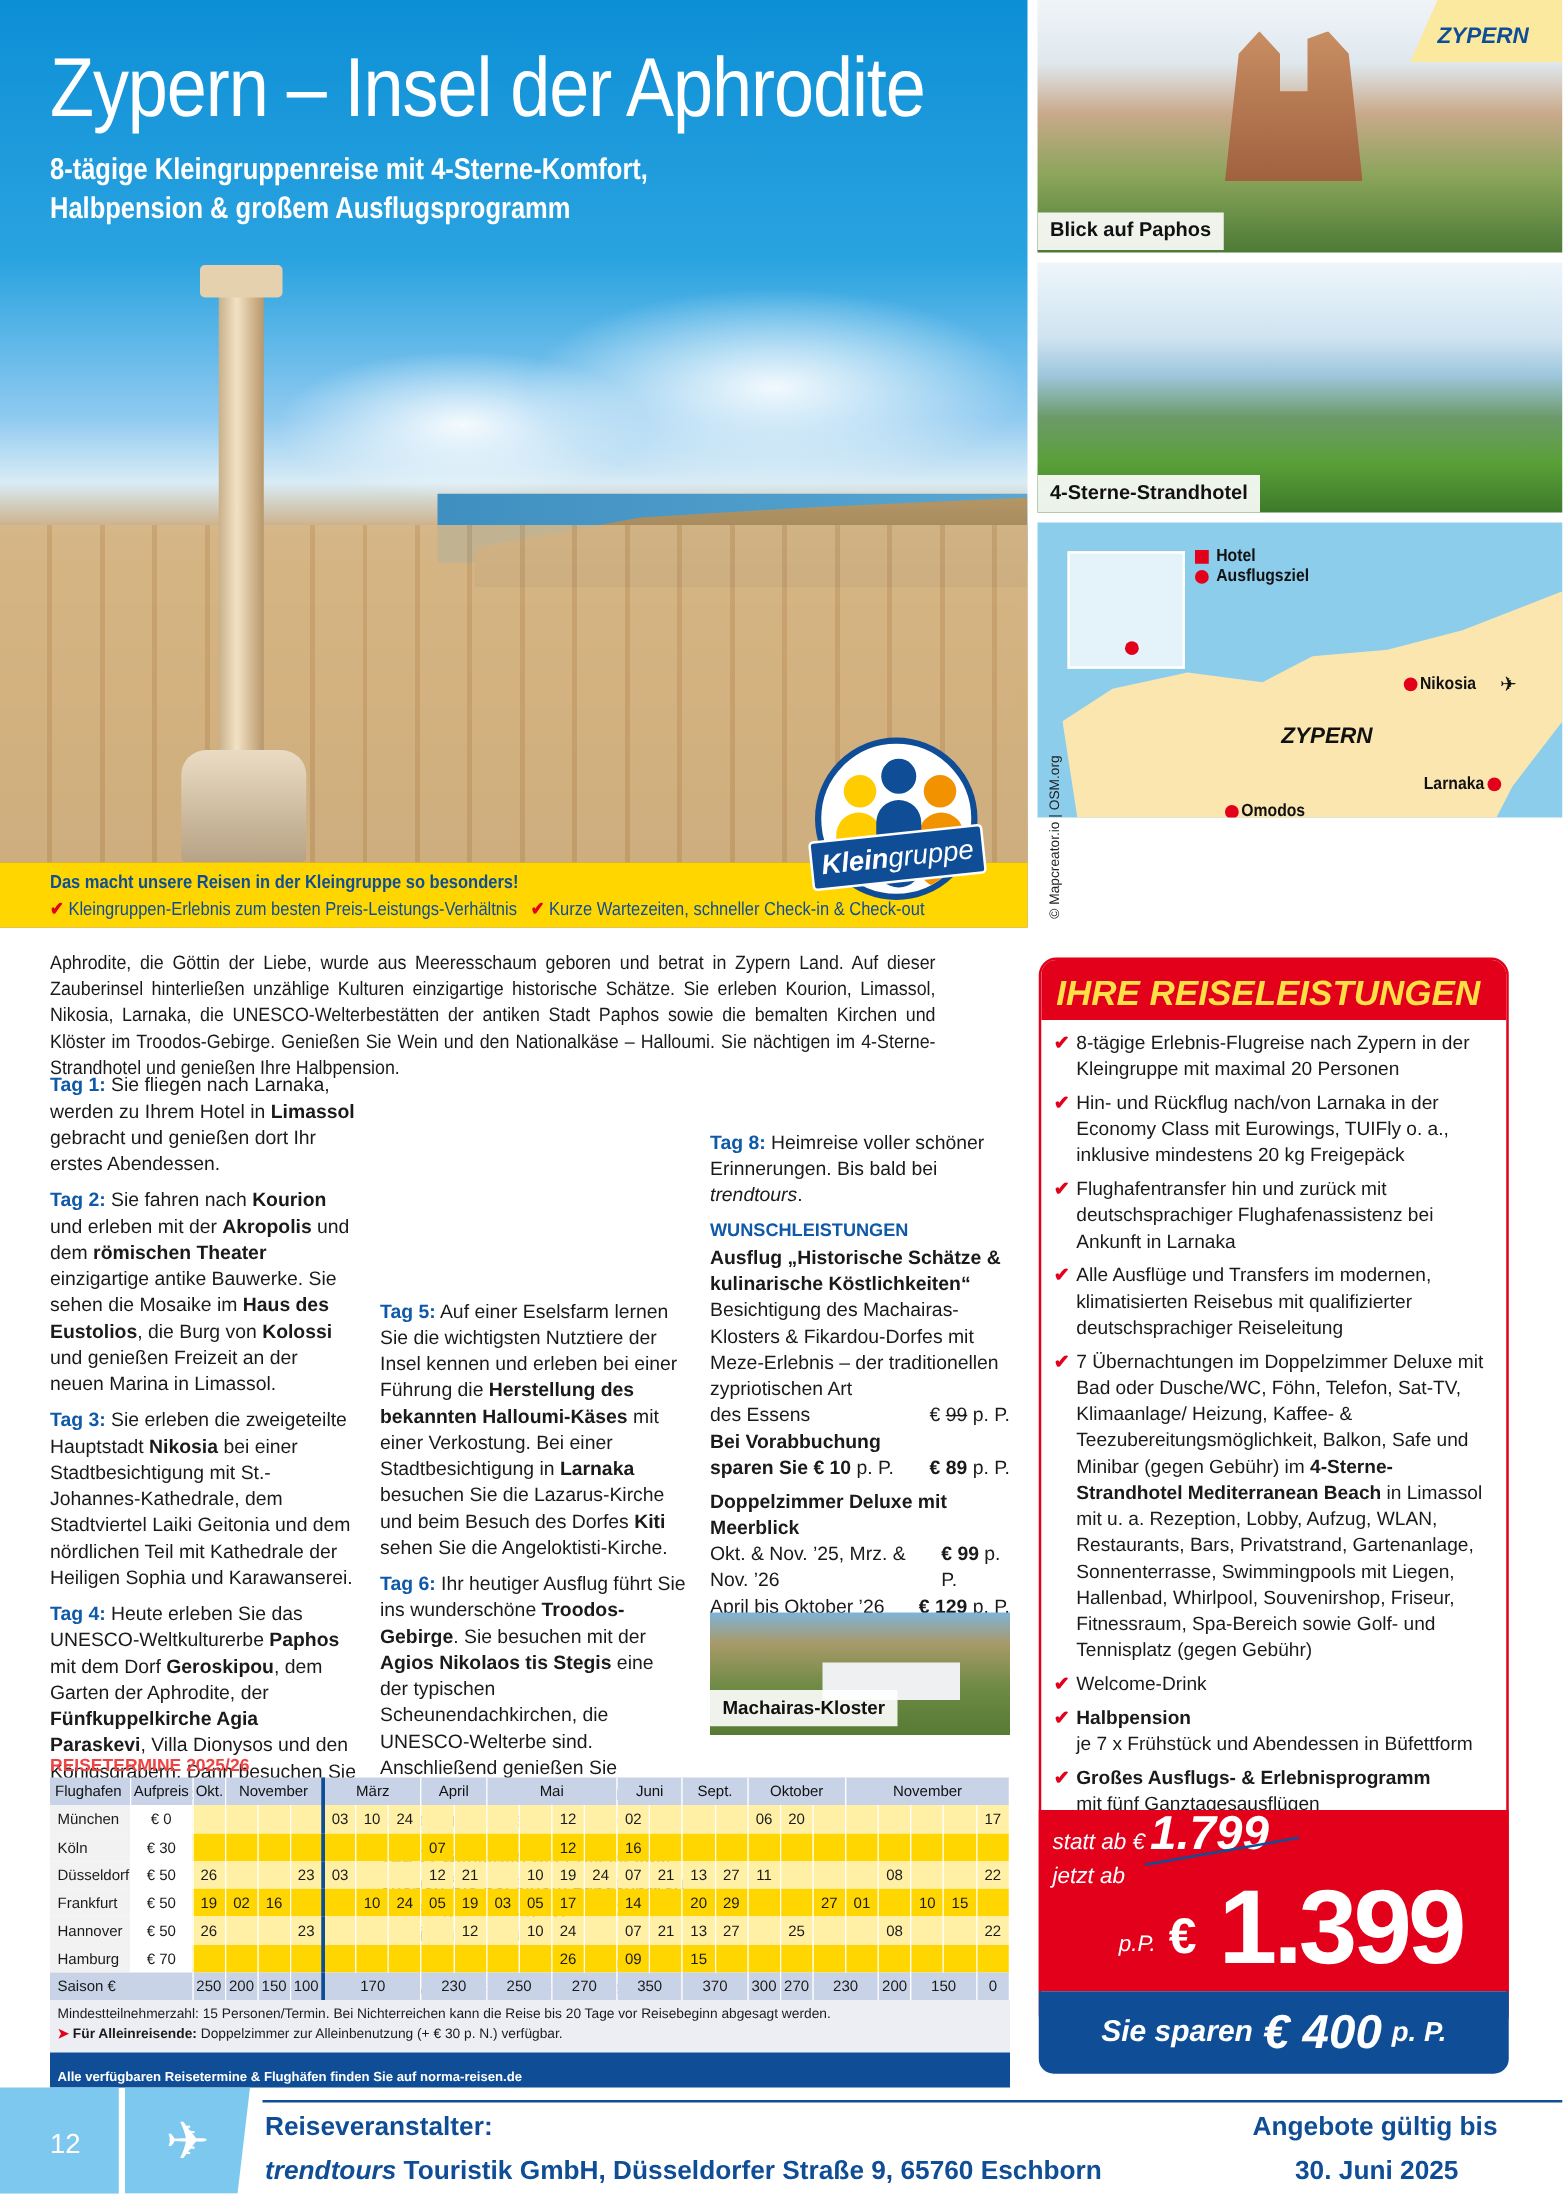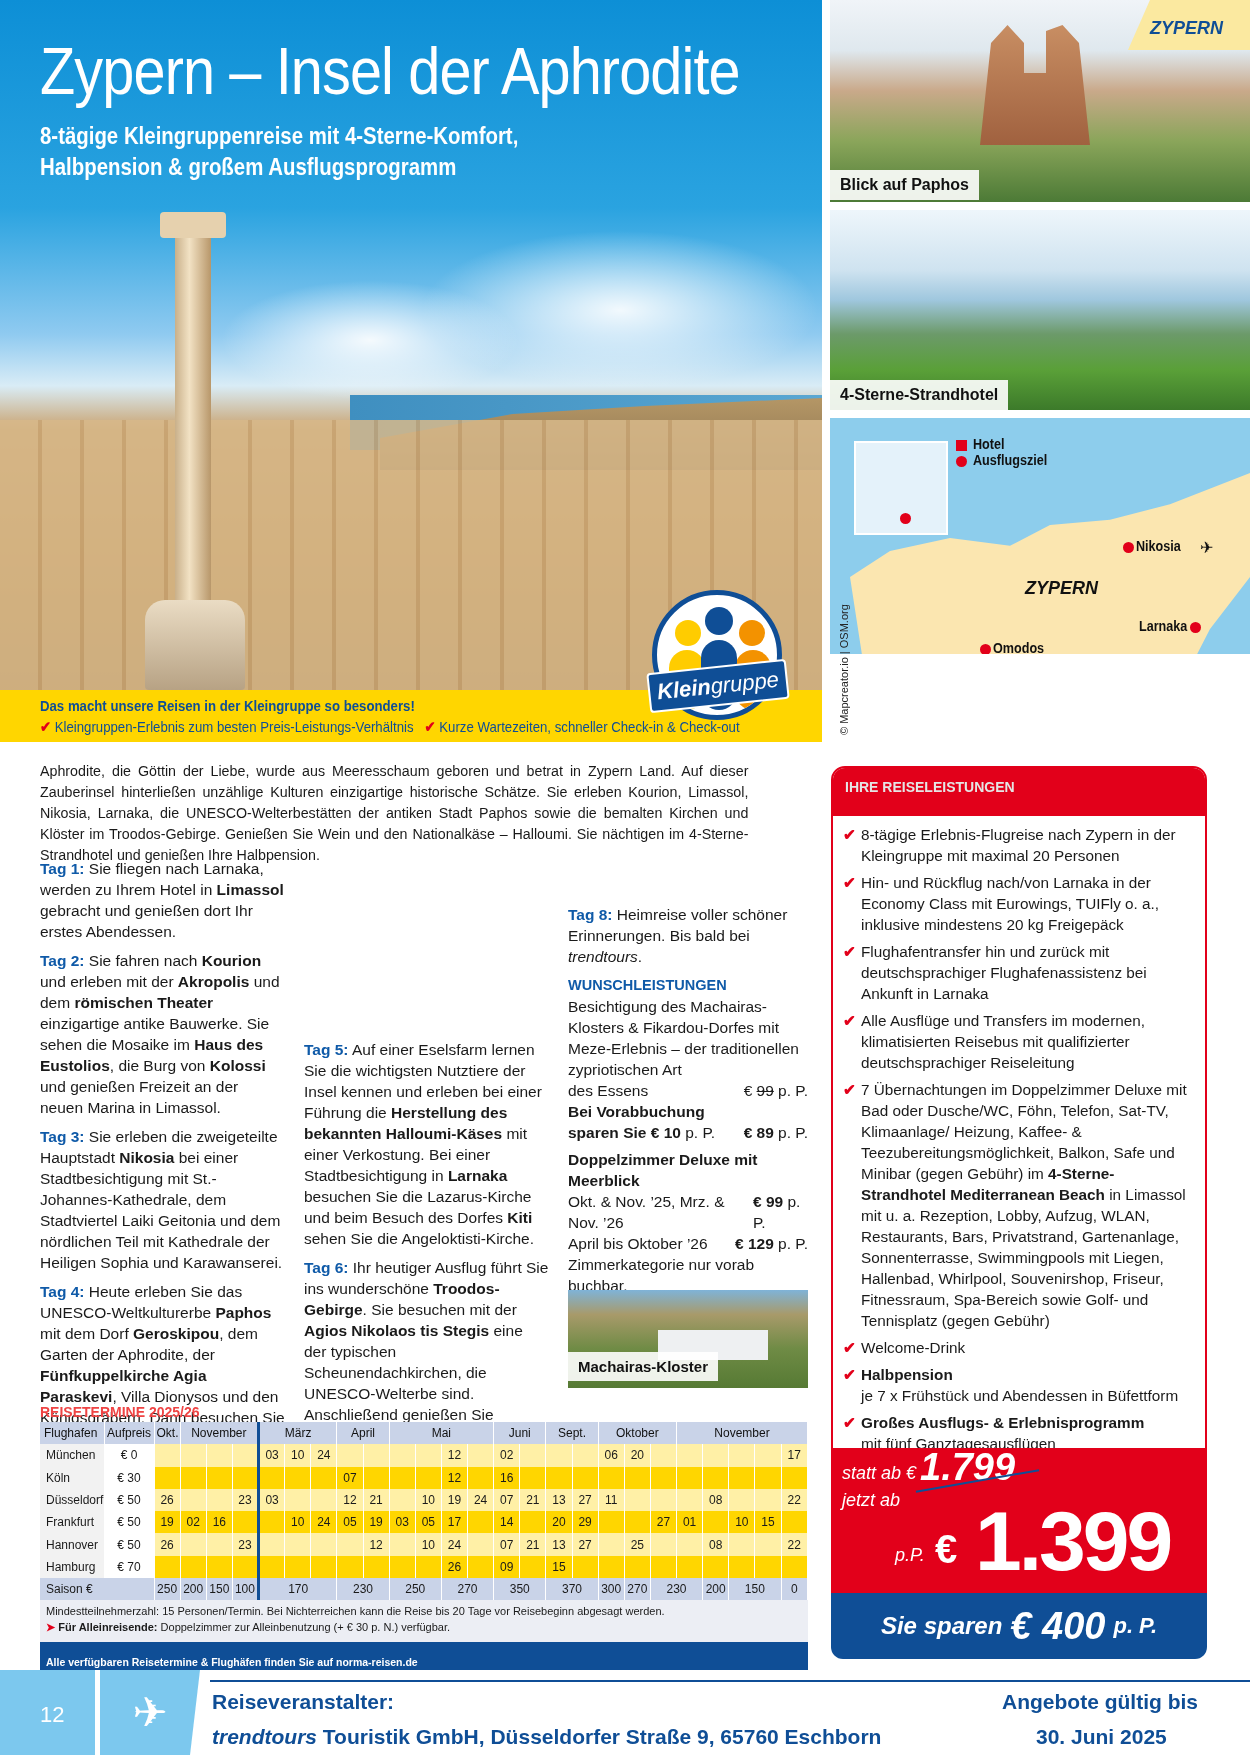--- a/index.html
+++ b/index.html
@@ -66,21 +66,21 @@
 #tbl td.pr{background:#fff;}
 .rlight td.d{background:#fff0a6}
 .rdark td.d{background:#ffd600}
 #tbl tr.saison td{background:#c9d3e8}
 #tbl .sep{border-left:3px solid #0f4e96}
 #notes{left:40px;top:1600px;width:768px;height:42px;background:#eceef4;font-size:11px;padding:3px 6px;line-height:16px}
 #notes .arr{color:#e2001a;font-weight:700}
 #tblfoot{left:40px;top:1642px;width:768px;height:17px;background:#0f4e96;color:#fff;font-weight:700;font-size:10.5px;padding:14px 6px}
 
 #lbox{left:831px;top:766px;width:376px;height:860px;border:2px solid #e2001a;border-radius:14px;overflow:hidden;background:#fff}
-#lbox .hd{height:48px;background:#e2001a;color:#e5e5e5;font-weight:700;font-size:14px;padding:11px 12px;transform-origin:left}
+#lbox .hd{height:48px;background:#e2001a;color:#fde047;font-weight:700;font-style:italic;font-size:28px;padding:11px 12px;transform-origin:left}
 #lbox ul{list-style:none;padding:8px 10px 0 10px}
 #lbox li{display:flex;font-size:15.3px;line-height:21px;margin-bottom:6px}
 #lbox li .ck{color:#e2001a;font-weight:700;width:18px;flex:none}
 #price{left:831px;top:1448px;width:376px;height:145px;background:#e2001a}
 .statt{left:842px;top:1463px;color:#fff;font-style:italic;font-size:18px}
 .statt-num{left:920px;top:1446px;color:#fff;font-weight:700;font-style:italic;font-size:38px}
 .strikeline{left:915px;top:1480px;width:125px;height:2px;background:#0f4e96;transform:rotate(-10deg)}
 .jetzt{left:842px;top:1490px;color:#fff;font-style:italic;font-size:18px}
 .pp{left:895px;top:1545px;color:#fff;font-style:italic;font-size:18px}
 .eur{left:935px;top:1527px;color:#fff;font-weight:700;font-size:40px}
@@ -184,20 +184,21 @@
 
 <div class="col" style="left:304px;top:1039px;width:245px">
   <p><span class="tag">Tag 5:</span><span> Auf einer Eselsfarm lernen Sie die wichtigsten Nutztiere der Insel kennen und erleben bei einer Führung die </span><b>Herstellung des bekannten Halloumi-Käses</b><span> mit einer Verkostung. Bei einer Stadtbesichtigung in </span><b>Larnaka</b><span> besuchen Sie die Lazarus-Kirche und beim Besuch des Dorfes </span><b>Kiti</b><span> sehen Sie die Angeloktisti-Kirche.</span></p>
   <p><span class="tag">Tag 6:</span><span> Ihr heutiger Ausflug führt Sie ins wunderschöne </span><b>Troodos-Gebirge</b><span>. Sie besuchen mit der </span><b>Agios Nikolaos tis Stegis</b><span> eine der typischen Scheunendachkirchen, die UNESCO-Welterbe sind. Anschließend genießen Sie zypriotischen Wein bei einer Verkostung auf einem Weingut.</span></p>
   <p><span class="tag">Tag 7:</span><span> Genießen Sie Freizeit oder erleben Sie bei einem zubuchbaren Ganztagesausflug zypriotische Tradition und Kulinarik. Sie besuchen das Kloster Machairas und verspeisen typische Meze.</span></p>
 </div>
 
 <div class="col" style="left:568px;top:904px;width:240px">
   <p><span class="tag">Tag 8:</span><span> Heimreise voller schöner Erinnerungen. Bis bald bei </span><i>trendtours</i><span>.</span></p>
   <div class="wl-h">WUNSCHLEISTUNGEN</div>
+  <div style="font-weight:700">Ausflug „Historische Schätze &amp; kulinarische Köstlichkeiten“</div>
   <div>Besichtigung des Machairas-Klosters &amp; Fikardou-Dorfes mit Meze-Erlebnis – der traditionellen zypriotischen Art</div>
   <div class="row">
       <span>des Essens</span>
       <span><span>€ </span><span class="strike">99</span><span> p. P.</span></span>
     </div>
   <div style="font-weight:700">Bei Vorabbuchung</div>
   <div class="row">
       <span><b>sparen Sie € 10</b><span> p. P.</span></span>
       <span><b>€ 89</b><span> p. P.</span></span>
     </div>

